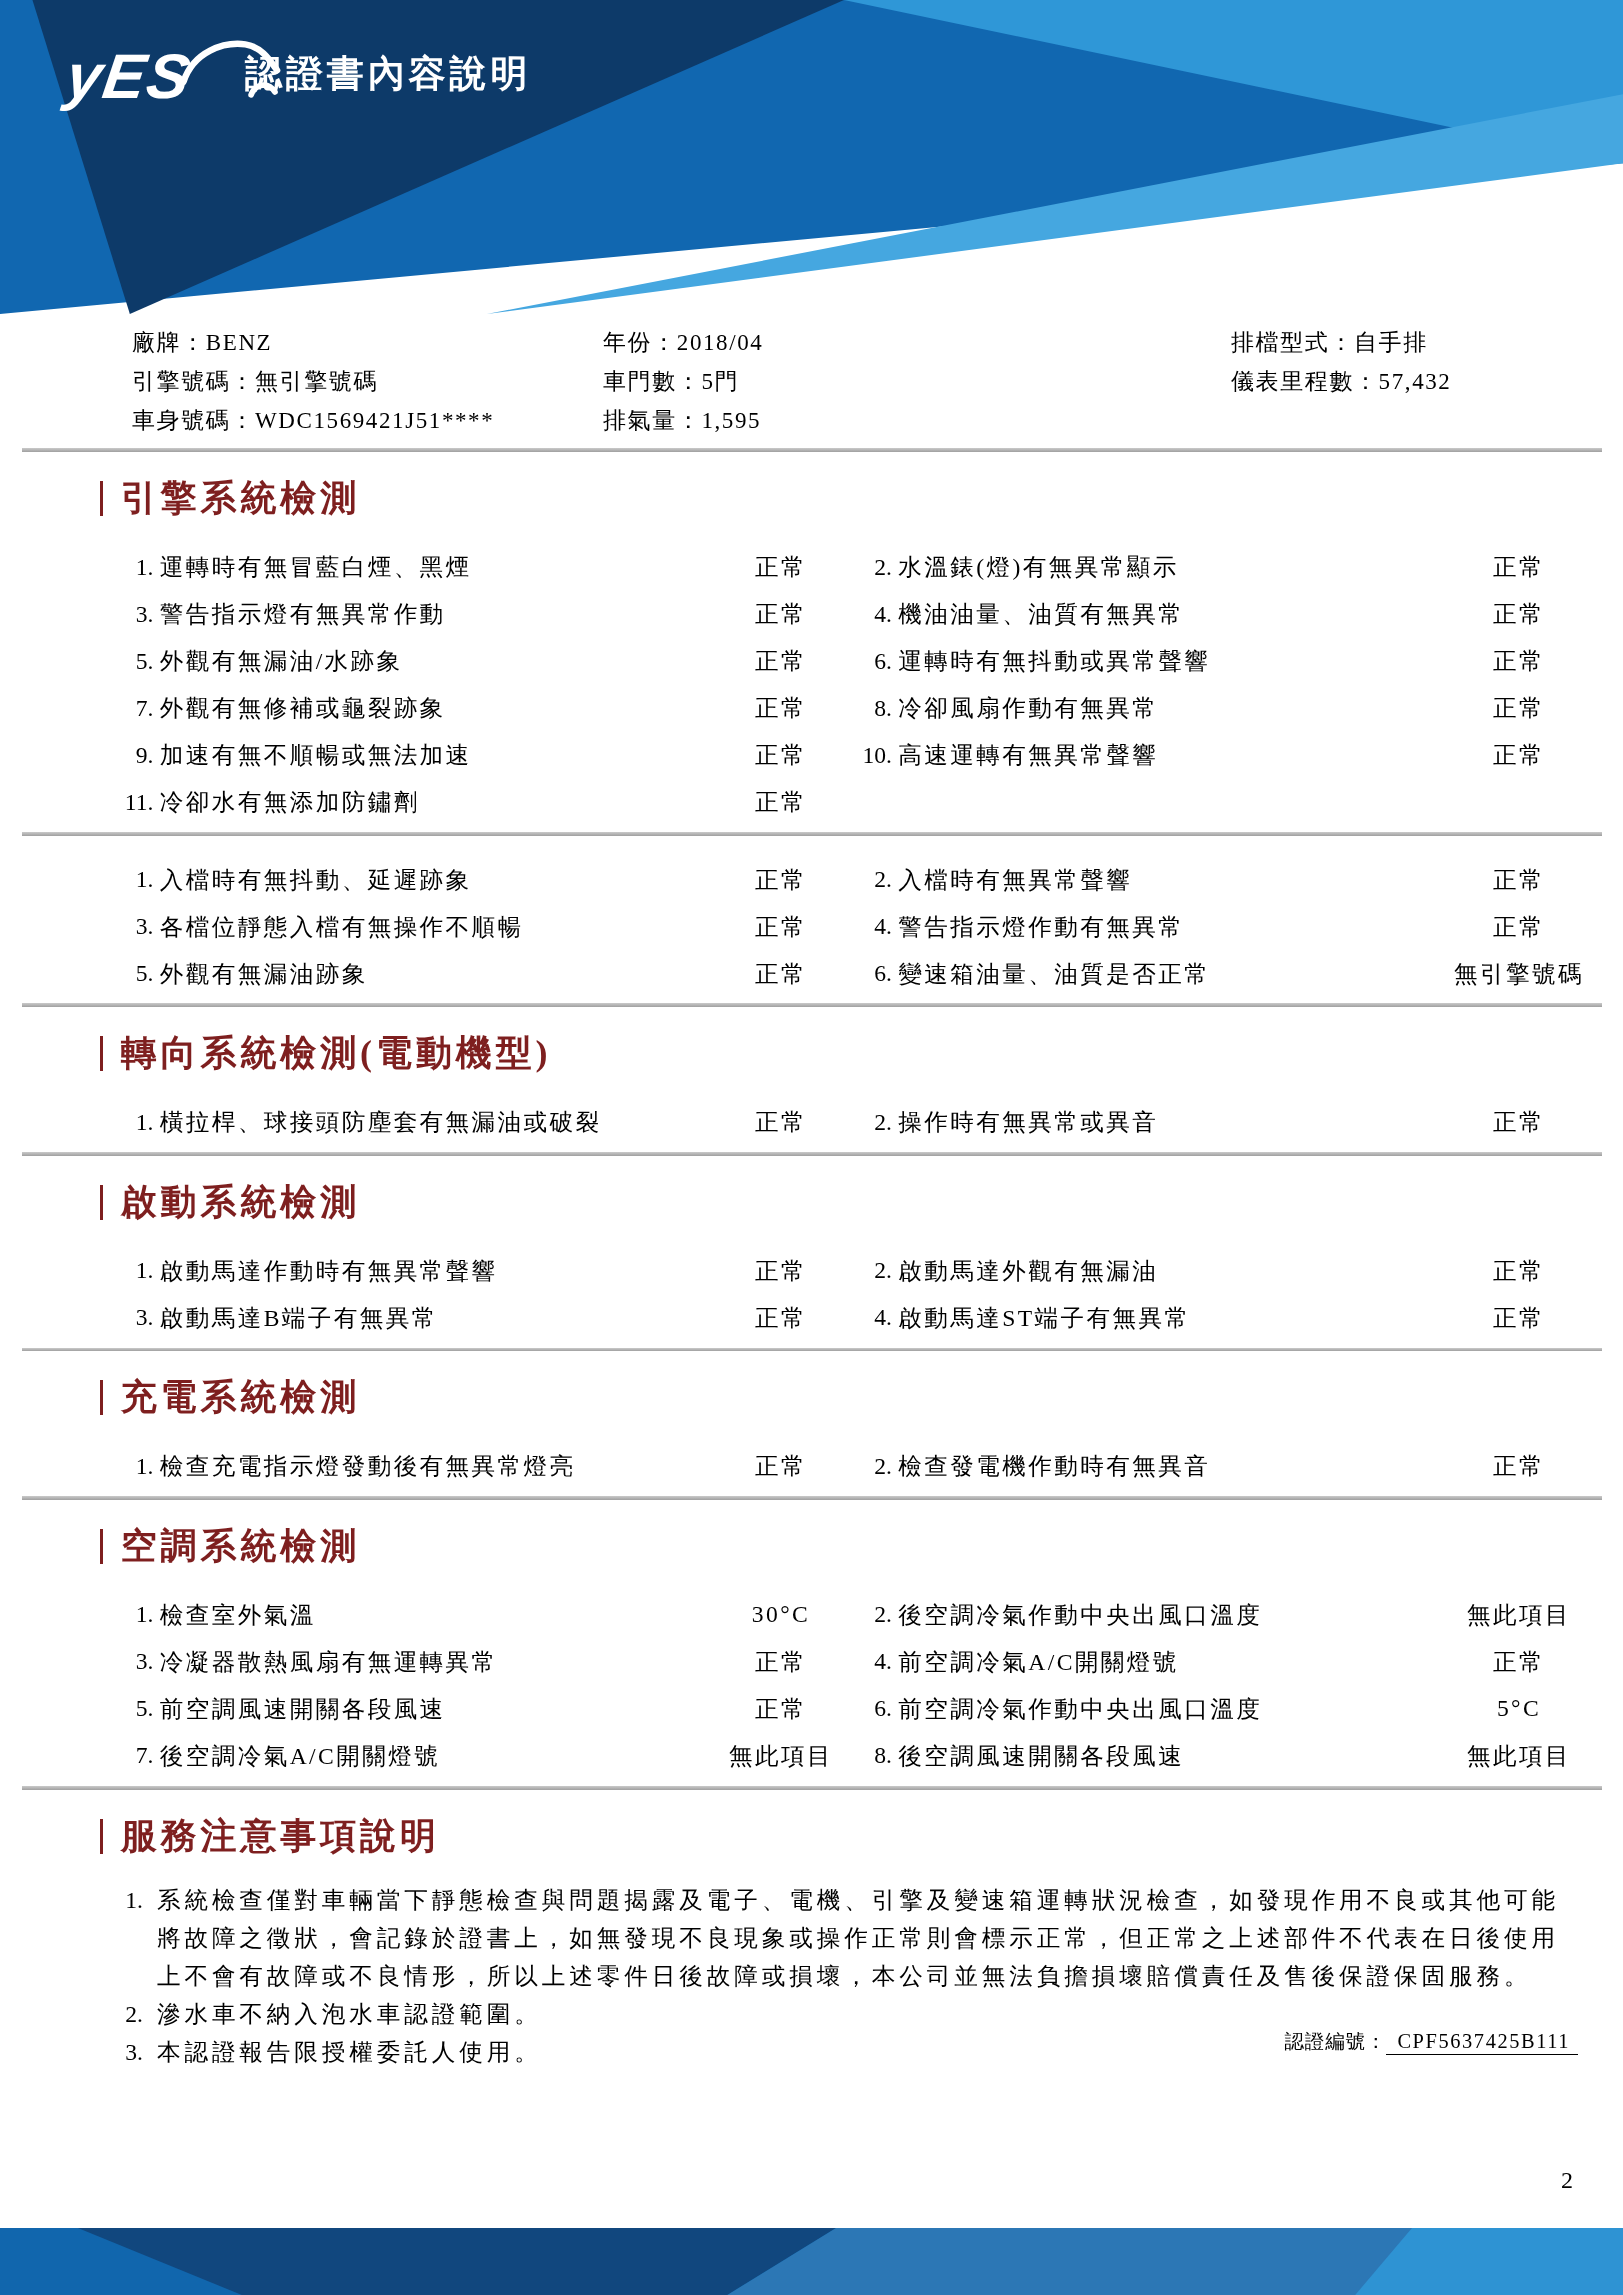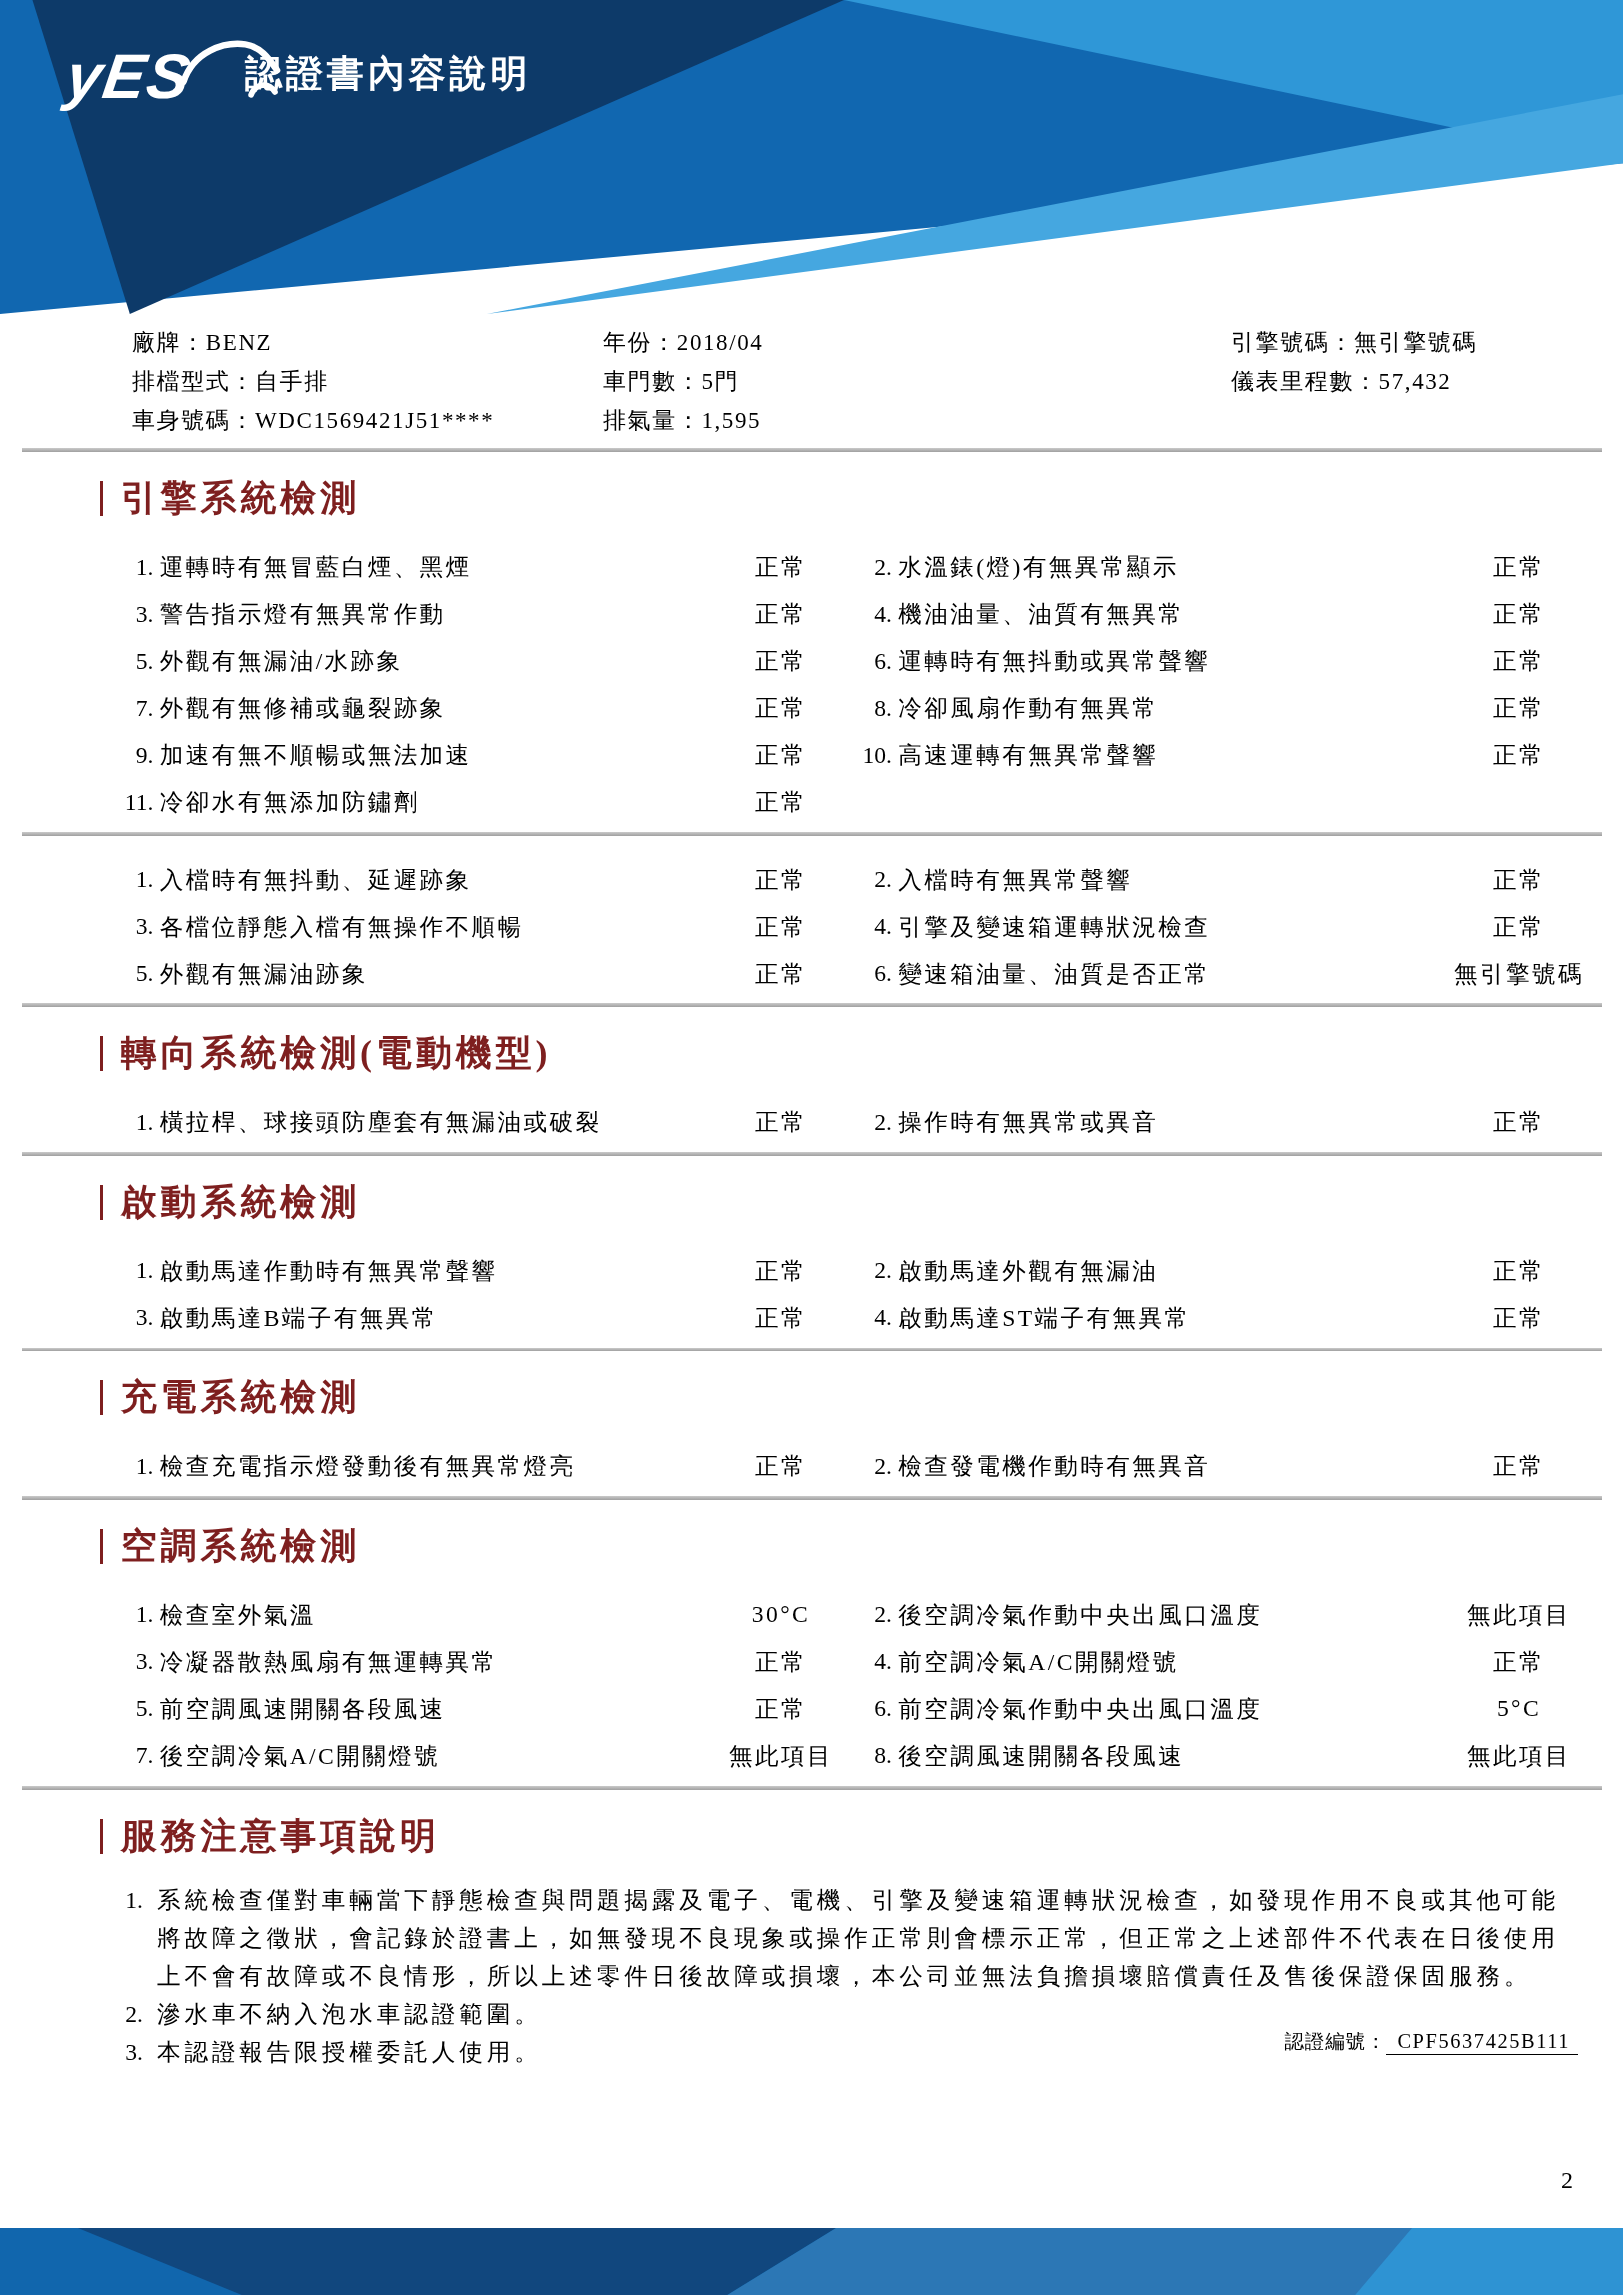--- a/index.html
+++ b/index.html
@@ -79,23 +79,23 @@
   </div>
 
   <div class="content">
 
     <div class="info">
       <div class="info-cell"><span>廠牌：</span><span>BENZ</span></div>
 
 
       <div class="info-cell"><span>年份：</span><span>2018/04</span></div>
 
+      <div class="info-cell"><span>排檔型式：</span><span>自手排</span></div>
+
       <div class="info-cell"><span>引擎號碼：</span><span>無引擎號碼</span></div>
-
-      <div class="info-cell"><span>排檔型式：</span><span>自手排</span></div>
 
       <div class="info-cell"><span>車門數：</span><span>5門</span></div>
 
       <div class="info-cell"><span>儀表里程數：</span><span>57,432</span></div>
 
       <div class="info-cell"><span>車身號碼：</span><span>WDC1569421J51****</span></div>
 
       <div class="info-cell"><span>排氣量：</span><span>1,595</span></div>
     </div>
     <div class="divider"></div>
@@ -190,21 +190,21 @@
           </div>
 
         <div class="cell">
             <span class="num">3.</span>
             <span class="lbl">各檔位靜態入檔有無操作不順暢</span>
             <span class="sts">正常</span>
           </div>
 
         <div class="cell">
             <span class="num">4.</span>
-            <span class="lbl">引擎及變速箱運轉狀況檢查</span>
+            <span class="lbl">警告指示燈作動有無異常</span>
             <span class="sts">正常</span>
           </div>
 
         <div class="cell">
             <span class="num">5.</span>
             <span class="lbl">外觀有無漏油跡象</span>
             <span class="sts">正常</span>
           </div>
 
         <div class="cell">

